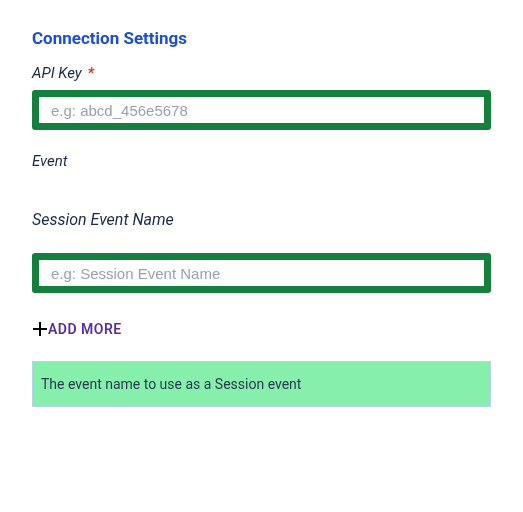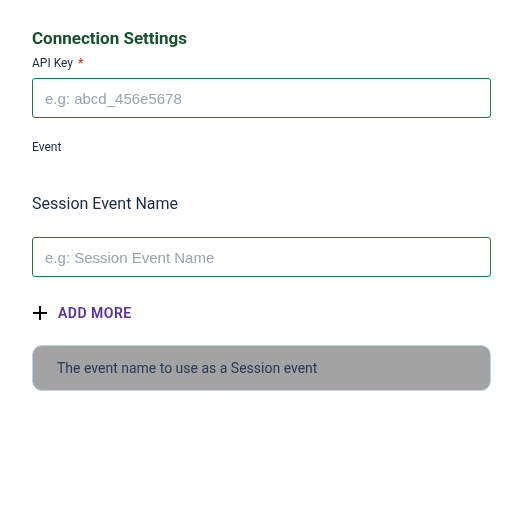--- a/index.html
+++ b/index.html
@@ -8,54 +8,55 @@
     font-family: -apple-system, BlinkMacSystemFont, "Segoe UI", Roboto, "Helvetica Neue", Arial, sans-serif;
     width: 523px;
     height: 512px;
     background: #ffffff;
     color: #1a2b48;
     padding: 28px 32px;
   }
   .section-title {
     font-size: 17px;
     font-weight: 700;
-    color: #14532d;
-    margin-bottom: 8px;
+    color: #1d4ed8;
+    margin-bottom: 16px;
   }
   .field-group { margin-bottom: 22px; }
   .field-label {
-    font-size: 12px;
+    font-size: 15px;
     font-weight: 400;
     color: #1a2b48;
     margin-bottom: 8px;
+    font-style: italic;
   }
   .required-star { color: #d93025; margin-left: 2px; font-weight: 700; }
   .text-input {
     width: 100%;
     height: 40px;
     padding: 0 12px;
     font-size: 15px;
-    border: 1px solid #15803d;
+    border: 7px solid #15803d;
     border-radius: 3px;
     background: #ffffff;
     color: #1a2b48;
     outline: none;
   }
   .text-input::placeholder { color: #9aa2af; }
   .subsection-title {
     font-size: 16px;
     font-weight: 400;
     color: #1a2b48;
     margin-top: 40px;
     margin-bottom: 24px;
+    font-style: italic;
   }
   .add-more-row {
     display: flex;
     align-items: center;
-    gap: 10px;
     margin-top: 28px;
     margin-bottom: 24px;
     cursor: pointer;
     user-select: none;
   }
   .plus-icon {
     width: 16px;
     height: 16px;
     display: inline-flex;
     align-items: center;
@@ -63,24 +64,24 @@
   }
   .plus-icon svg { display: block; }
   .add-more-text {
     font-size: 14px;
     font-weight: 600;
     letter-spacing: 0.5px;
     color: #5a2ea0;
   }
   .info-box {
     width: 100%;
-    background: #a3a3a3;
+    background: #86efac;
     border: 1px solid #b8d4ee;
-    border-radius: 10px;
-    padding: 14px 24px;
+    border-radius: 0;
+    padding: 14px 8px;
     font-size: 14px;
     color: #2a3a52;
   }
 </style>
 </head>
 <body>
 
 <div class="section-title">Connection Settings</div>
 
 <div class="field-group">

